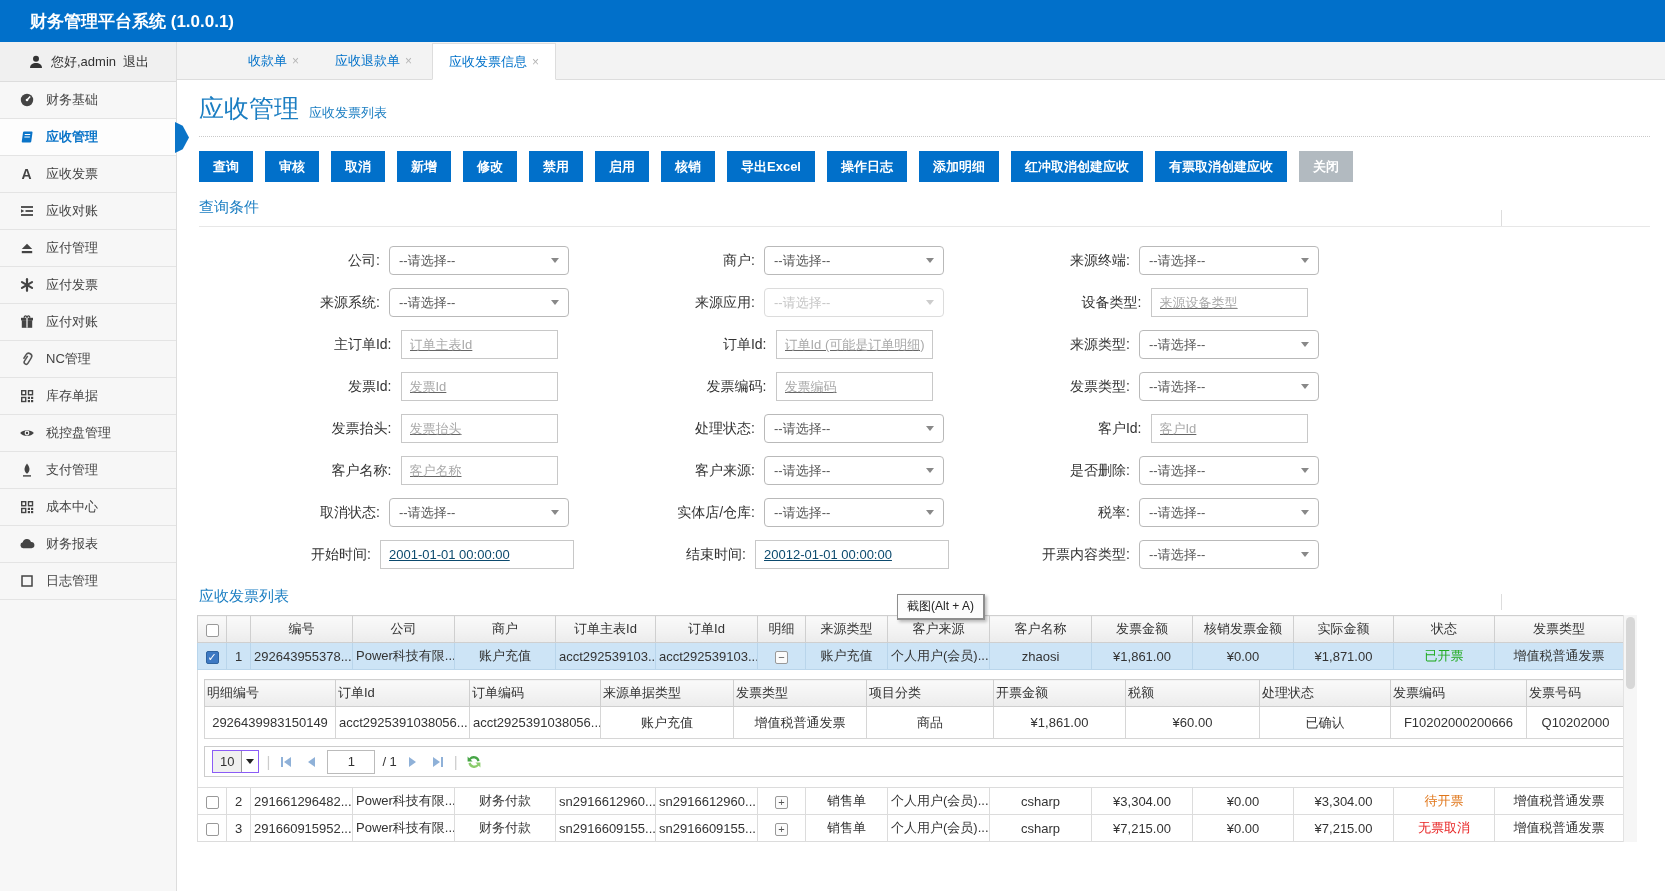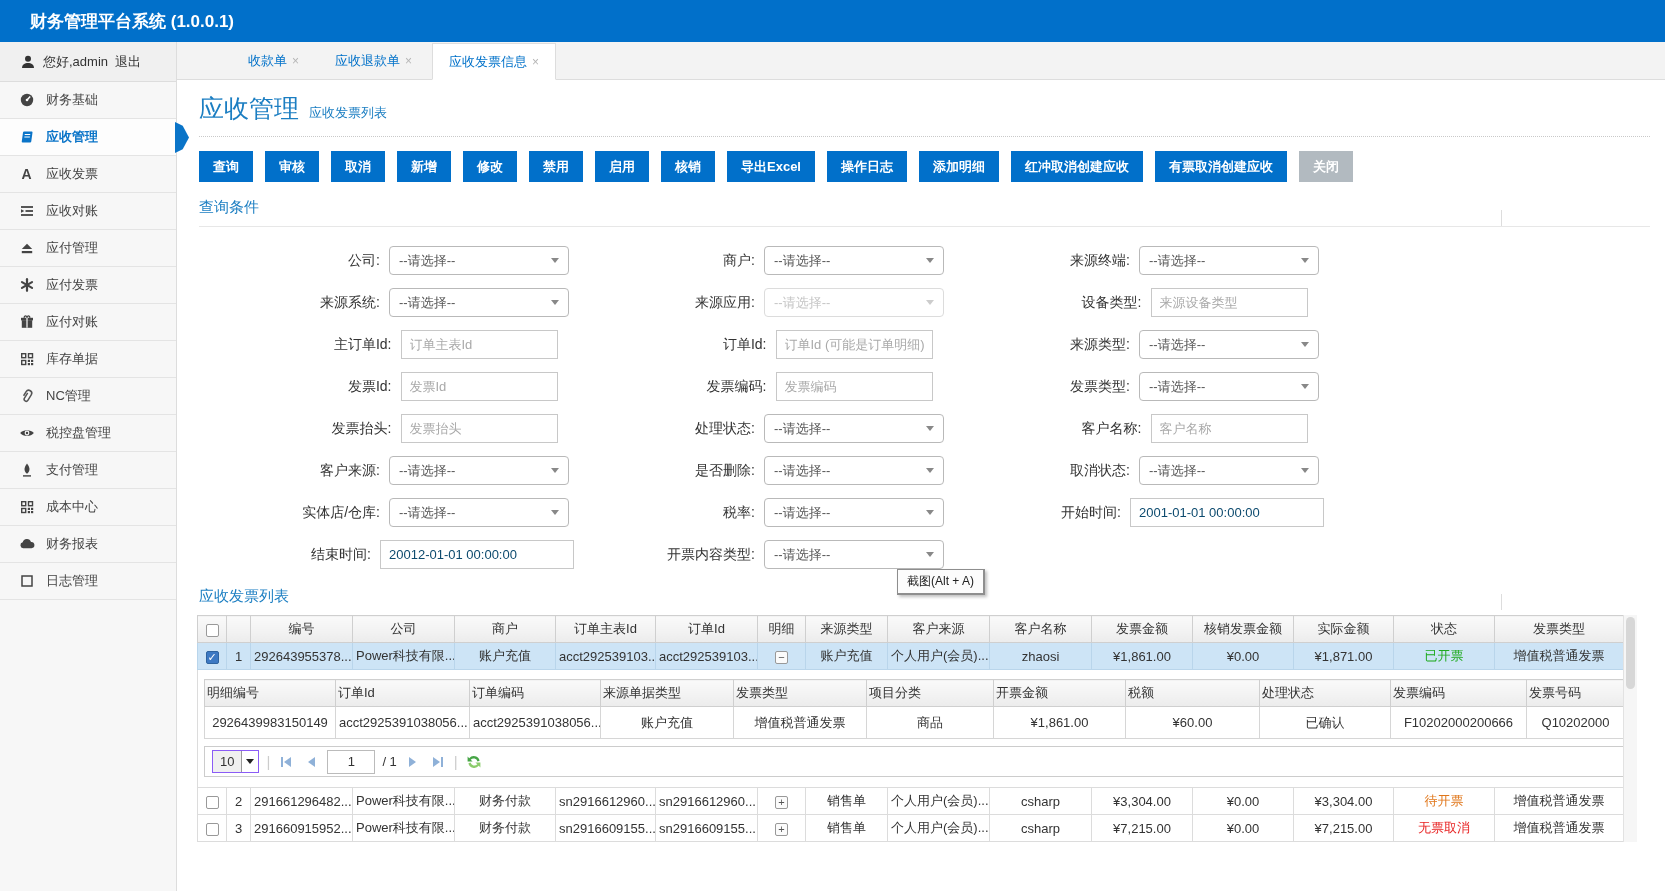--- a/index.html
+++ b/index.html
@@ -6,21 +6,21 @@
   html,body { width:1665px; height:891px; overflow:hidden; }
   body { font-family:"Liberation Sans","DejaVu Sans",sans-serif; font-size:13px; color:#333; background:#fff; position:relative; }
 
   
   .topbar { height:42px; background:#0170ca; color:#fff; display:flex; align-items:center; padding-left:30px; font-size:17px; font-weight:bold; }
 
   .layout { display:flex; height:849px; }
 
   
   .sidebar { width:177px; background:#f7f7f7; border-right:1px solid #ddd; flex:0 0 177px; }
-  .userbox { height:40px; background:#f0f0f0; border-bottom:1px solid #ddd; display:flex; align-items:center; gap:7px; padding-left:20px; font-size:13px; color:#333; }
+  .userbox { height:40px; background:#f0f0f0; border-bottom:1px solid #ddd; display:flex; align-items:center; gap:7px; padding-left:28px; font-size:13px; color:#333; }
   .userbox svg { flex:0 0 auto; }
   .menu-item { height:37px; display:flex; align-items:center; gap:11px; padding-left:18px; border-bottom:1px solid #e4e4e4; color:#444; cursor:pointer; position:relative; background:#f7f7f7; }
   .menu-item .mi { width:17px; height:17px; display:flex; align-items:center; justify-content:center; font-weight:bold; font-size:14px; color:#444; }
   .menu-item.active { color:#0a74c8; font-weight:bold; background:#fdfdfd; }
   .menu-item.active .arrow-tab { position:absolute; right:-13px; top:3px; width:14px; height:31px; background:#0a74c8; clip-path:polygon(0 0,55% 12%,100% 50%,55% 88%,0 100%); z-index:6; }
 
   
   .main { flex:1 1 auto; display:flex; flex-direction:column; background:#fff; min-width:0; }
   .tabbar { height:38px; background:#f3f3f3; border-bottom:1px solid #ddd; display:flex; align-items:flex-end; padding-left:55px; flex:0 0 38px; }
   .tab { height:37px; display:flex; align-items:center; padding:0 16px; color:#0171c9; cursor:pointer; margin-right:4px; }
@@ -43,26 +43,26 @@
   .sec-tick { position:absolute; right:148px; bottom:0; width:1px; height:16px; background:#ddd; }
 
   
   .qform { display:grid; grid-template-columns:375px 375px 375px; row-gap:13px; padding:19px 0 14px; }
   .qfield { display:flex; align-items:center;justify-content:center; }
   .qlabel { width:185px; text-align:right; padding-right:9px; font-size:14px; color:#333; white-space:nowrap; }
   .qselect { width:180px; height:29px; border:1px solid #b9b9b9; border-radius:4px; background:#fff; display:flex; align-items:center; justify-content:space-between; padding:0 9px; color:#555; cursor:pointer; }
   .qselect .caret { width:0; height:0; border-left:4px solid transparent; border-right:4px solid transparent; border-top:5px solid #888; }
   .qselect.disabled { color:#c5c5c5; border-color:#dcdcdc; }
   .qselect.disabled .caret { border-top-color:#ccc; }
-  .qinput { width:157px; height:29px; border:1px solid #c8c8c8; padding:0 8px; font-size:13px; font-family:inherit; color:#666; background:#fff; }
+  .qinput { width:157px; height:29px; border:1px solid #c8c8c8; padding:0 8px; font-size:13px; font-family:inherit; color:#666; background:#fff;text-decoration:underline; }
   .qinput::placeholder { color:#a9a9a9; opacity:1; }
   .qinput.wide { width:197px; color:#0c4a6e; }
 
   
-  .tooltip { position:absolute; left:897px; top:569px; background:#fcfcfc; border:1px solid #8e8e8e; border-right-width:2px; border-bottom-width:2px; box-shadow:2px 2px 3px rgba(0,0,0,.25); padding:3px 9px; font-size:12px; color:#222; z-index:20; }
+  .tooltip { position:absolute; left:897px; top:594px; background:#fcfcfc; border:1px solid #8e8e8e; border-right-width:2px; border-bottom-width:2px; box-shadow:2px 2px 3px rgba(0,0,0,.25); padding:3px 9px; font-size:12px; color:#222; z-index:20; }
 
   
   .grid-area { position:relative; width:1440px; margin-top:9px; margin-left:-2px; }
   table { border-collapse:collapse; table-layout:fixed; }
   .grid { width:1426px; }
   .grid th { background:linear-gradient(#fafafa,#ececec); border:1px solid #cfcfcf; height:27px; font-weight:normal; font-size:13px; color:#333; overflow:hidden; white-space:nowrap; padding:0 2px; }
   .grid td { border:1px solid #dcdcdc; height:27px; text-align:center; font-size:13px; color:#333; overflow:hidden; white-space:nowrap; padding:0 3px; background:#fff; }
   tr.row-selected td { background:#cde4f6; border-color:#b9d5eb; }
   .st-green { color:#1faa1f; } .st-orange { color:#e0761a; } .st-red { color:#e82222; }
 
@@ -172,20 +172,28 @@
     <div class="menu-item">
       <span class="mi">
           <svg width="16" height="16" viewBox="0 0 16 16">
             <rect x="2.8" y="6.2" width="10.4" height="7.6" fill="#444"></rect>
             <rect x="2" y="3.8" width="12" height="2.6" fill="#444"></rect>
             <line x1="8" y1="3.8" x2="8" y2="13.8" stroke="#fff" stroke-width="1.2"></line>
             <path d="M5.2 3.8 C5.2 1.2 8 1.4 8 3.8 C8 1.4 10.8 1.2 10.8 3.8" fill="none" stroke="#444" stroke-width="1.4"></path>
           </svg>
         </span>
       <span>应付对账</span>
+    </div>
+    <div class="menu-item">
+      <span class="mi">
+          <svg width="16" height="16" viewBox="0 0 16 16">
+            <path d="M5 9 V4.8 a3 3 0 0 1 6 0 v6.4 a2 2 0 0 1 -4 0 V5.6" fill="none" stroke="#555" stroke-width="1.5" stroke-linecap="round" transform="rotate(32 8 8)"></path>
+          </svg>
+        </span>
+      <span>NC管理</span>
     </div>
     <div class="menu-item">
       <span class="mi">
           <svg width="16" height="16" viewBox="0 0 16 16">
             <g fill="#444">
               <rect x="2" y="2" width="5.4" height="5.4"></rect>
               <rect x="8.8" y="2" width="5.4" height="5.4"></rect>
               <rect x="2" y="8.8" width="5.4" height="5.4"></rect>
               <rect x="8.8" y="8.8" width="2.2" height="2.2"></rect>
               <rect x="12" y="8.8" width="2.2" height="2.2"></rect>
@@ -193,28 +201,20 @@
               <rect x="12" y="12" width="2.2" height="2.2"></rect>
             </g>
             <g fill="#f7f7f7">
               <rect x="3.4" y="3.4" width="2.6" height="2.6"></rect>
               <rect x="10.2" y="3.4" width="2.6" height="2.6"></rect>
               <rect x="3.4" y="10.2" width="2.6" height="2.6"></rect>
             </g>
           </svg>
         </span>
       <span>库存单据</span>
-    </div>
-    <div class="menu-item">
-      <span class="mi">
-          <svg width="16" height="16" viewBox="0 0 16 16">
-            <path d="M5 9 V4.8 a3 3 0 0 1 6 0 v6.4 a2 2 0 0 1 -4 0 V5.6" fill="none" stroke="#555" stroke-width="1.5" stroke-linecap="round" transform="rotate(32 8 8)"></path>
-          </svg>
-        </span>
-      <span>NC管理</span>
     </div>
     <div class="menu-item">
       <span class="mi">
           <svg width="16" height="16" viewBox="0 0 16 16">
             <path d="M1.2 8 C4 4.2 12 4.2 14.8 8 C12 11.8 4 11.8 1.2 8z" fill="#444"></path>
             <circle cx="8" cy="8" r="2.4" fill="#f7f7f7"></circle>
             <circle cx="8" cy="8" r="1.2" fill="#444"></circle>
           </svg>
         </span>
       <span>税控盘管理</span>
@@ -389,20 +389,24 @@
         <div class="qfield">
             <label class="qlabel">发票抬头:</label>
           <input class="qinput" placeholder="发票抬头" style="">
           </div>
         <div class="qfield">
             <label class="qlabel">处理状态:</label>
           <div class="qselect">
               <span>--请选择--</span>
               <span class="caret"></span>
             </div>
+          </div>
+        <div class="qfield">
+            <label class="qlabel">客户Id:</label>
+          <input class="qinput" placeholder="客户Id" style="">
           </div>
 
         <div class="qfield">
             <label class="qlabel">客户名称:</label>
           <input class="qinput" placeholder="客户名称" style="">
           </div>
         <div class="qfield">
             <label class="qlabel">客户来源:</label>
           <div class="qselect">
               <span>--请选择--</span>

